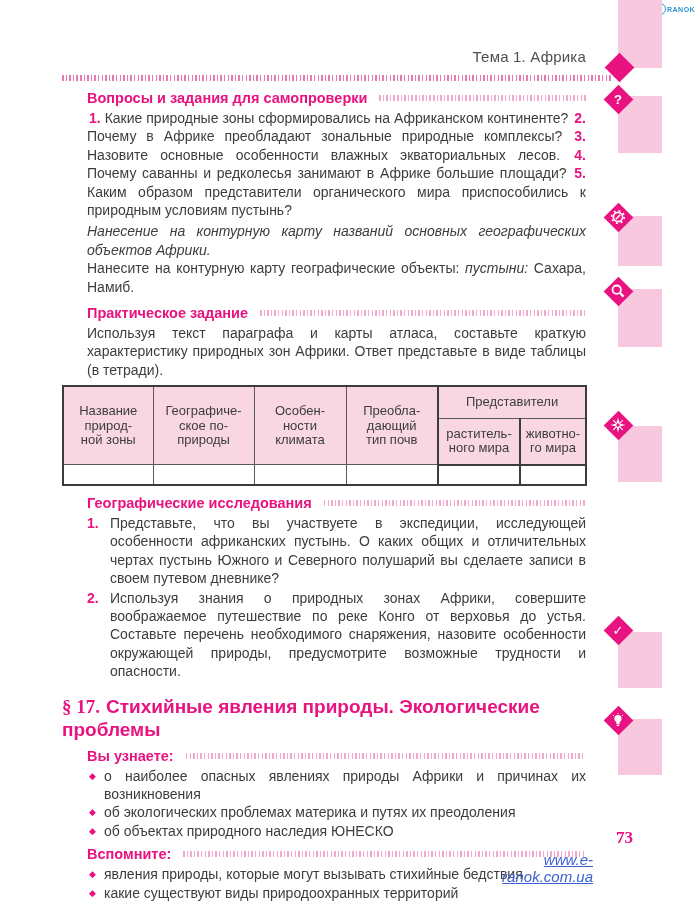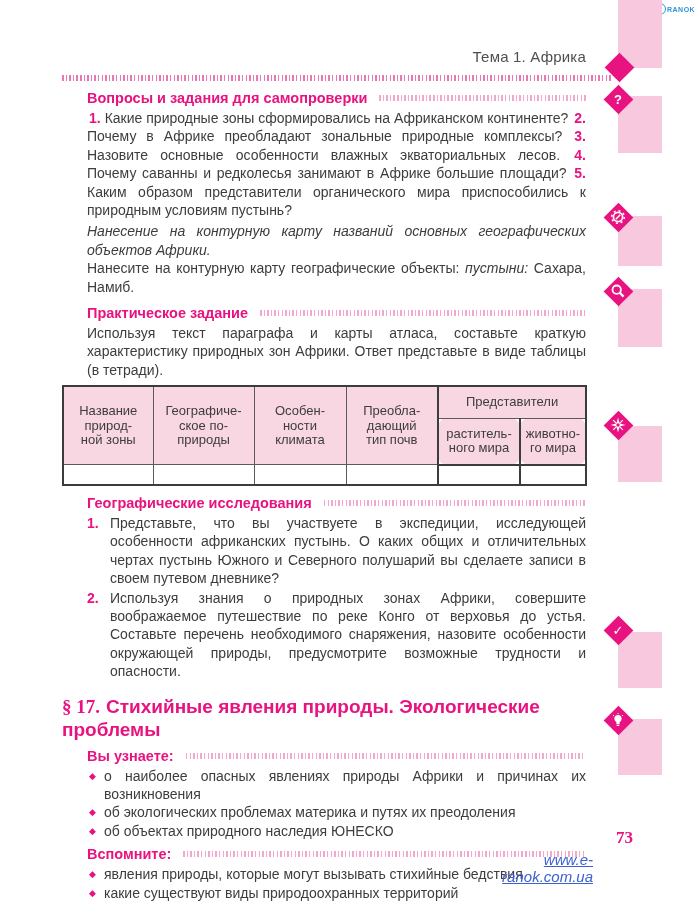--- a/index.html
+++ b/index.html
@@ -36,21 +36,21 @@
   .brow .bt{flex:1;text-align:justify;}
   
   table.nzones{border-collapse:collapse;margin-top:6px;width:523px;table-layout:fixed;}
   table.nzones th,table.nzones td{border:1px solid #5a5a5a;}
   table.nzones{border:2px solid #3c3c3c;}
   table.nzones th{
     background:#f8d6e2;font-weight:normal;font-size:13px;line-height:1.12;
     text-align:center;white-space:pre-line;padding:8px 2px;color:#3d3d3d;vertical-align:middle;margin-top:13px;
   }
   table.nzones .thick-l{border-left:2px solid #3c3c3c;}
-  table.nzones tr.hdr-bottom th{border-bottom:2px solid #3c3c3c;border-radius:9px;}
+  table.nzones tr.hdr-bottom th{border-bottom:2px solid #3c3c3c;}
   table.nzones td{height:16px;background:#fff;}
   
   .sec-title{margin:14px 0 0 0;font-size:19px;font-weight:bold;color:#e81380;line-height:23px;}
   .sec-title .pnum{margin-right:6px;font-family:Liberation Serif, serif;}
   
   .tab-block{position:absolute;left:618px;width:44px;background:#f8c8de;}
   .tab-diamond{position:absolute;width:30px;height:30px;display:flex;align-items:center;justify-content:center;}
   .tab-diamond::before{content:"";position:absolute;inset:4.5px;background:#e81380;transform:rotate(45deg);}
   .tab-glyph{position:relative;z-index:1;color:#fff;font-weight:bold;font-size:13px;line-height:1;}
   .tab-svg{position:relative;z-index:1;}

